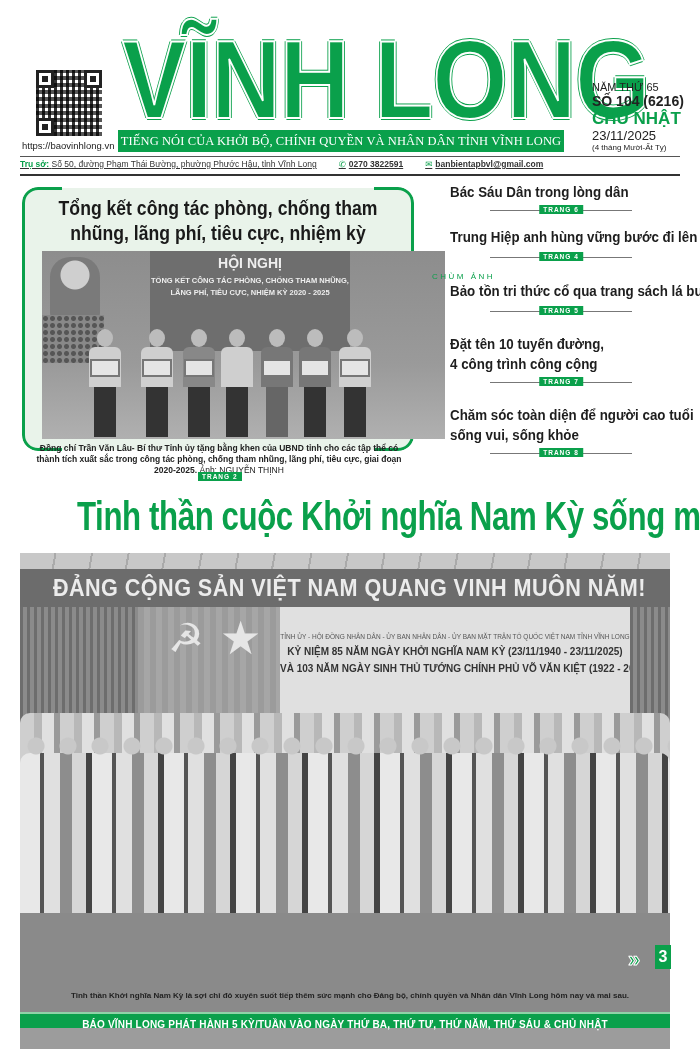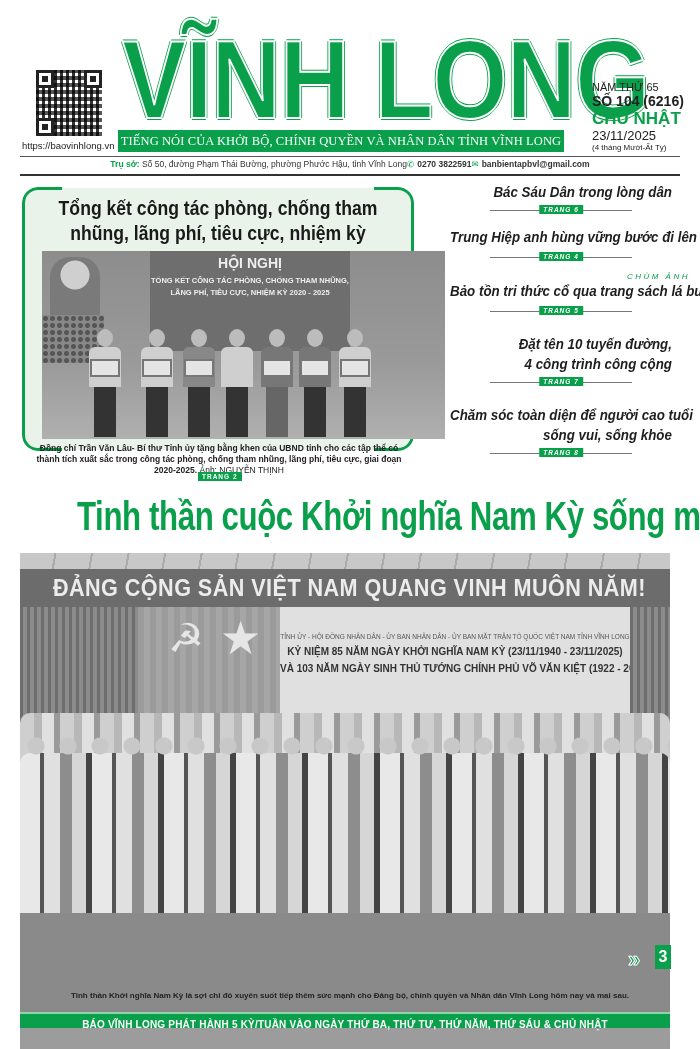--- a/index.html
+++ b/index.html
@@ -32,21 +32,21 @@
             color: #fff; font-family: "Liberation Serif", serif; font-size: 12.5px; line-height: 22px; text-align: center; letter-spacing: 0.1px; }
 
   .issue { position: absolute; left: 582px; top: 72px; width: 110px; text-align: left; }
   .issue .year { font-size: 11px; color: #222; margin-left: 10px; margin-top: 9px; }
   .issue .num { font-size: 14px; font-weight: bold; color: #222; margin-left: 10px; line-height: 17px; }
   .issue .day { font-size: 17px; font-weight: bold; color: #0aa04b; margin-left: 10px; line-height: 18px; }
   .issue .date { font-size: 13px; color: #222; margin-left: 10px; line-height: 15px; }
   .issue .lunar { font-size: 8px; color: #222; margin-left: 10px; }
 
   .rule-top { position: absolute; left: 20px; top: 156px; width: 660px; height: 1px; background: #555; }
-  .contact { position: absolute; left: 20px; top: 159px; width: 660px; font-size: 8.5px; color: #333; display: flex; justify-content: center; }
+  .contact { position: absolute; left: 20px; top: 159px; width: 660px; font-size: 8.5px; color: #333; display: flex; gap: 22px; justify-content: flex-start; text-decoration: underline; }
   .contact .lbl { color: #0aa04b; font-weight: bold; }
   .contact .ic { color: #0aa04b; margin-right: 3px; }
   .contact .b { font-weight: bold; }
   .rule-bot { position: absolute; left: 20px; top: 174px; width: 660px; height: 2px; background: #333; }
 
   
   .feature { position: absolute; left: 22px; top: 188px; width: 392px; height: 262px; background: #e9f3ea;
              border-radius: 14px; }
   .feature-frame { position: absolute; left: 22px; top: 187px; width: 392px; height: 264px; border: 3px solid #0aa04b; border-radius: 16px;
                    -webkit-mask: linear-gradient(#000,#000) 0 0/40px 100% no-repeat, linear-gradient(#000,#000) right 0 top 0/40px 100% no-repeat;
@@ -63,21 +63,21 @@
   .fp-person .body { width: 32px; height: 40px; background: #cfcfcf; margin: 0 auto; border-radius: 6px 6px 0 0; }
   .fp-person .legs { width: 22px; height: 50px; background: #333; margin: 0 auto; }
   .fp-person .cert { position: absolute; top: 30px; left: 2px; width: 30px; height: 18px; background: #e5e5e5; border: 2px solid #777; }
   .feature-caption { position: absolute; left: 34px; top: 443px; width: 370px; text-align: center; font-size: 8.5px; font-weight: bold; line-height: 11px; color: #222; }
   .feature-caption .credit { font-weight: normal; }
   .trang { display: inline-block; background: #0aa04b; color: #fff; font-size: 6.5px; font-weight: bold; letter-spacing: 1px; padding: 0 4px; line-height: 9px; }
   .feature-trang { position: absolute; left: 198px; top: 472px; }
 
   
   .side { position: absolute; left: 432px; top: 178px; width: 258px; }
-  .side-item { position: relative; text-align: right; font-style: italic; }
+  .side-item { position: relative; text-align: left; }
   .side-item .kicker { font-size: 8px; color: #0aa04b; letter-spacing: 2.5px; margin-bottom: 0; }
   .side-item .t { font-size: 15.5px; font-weight: bold; color: #1e1e1e; line-height: 20px; transform: scaleX(0.86); white-space: nowrap; }
   .side-item .line { width: 142px; height: 1px; background: #777; margin: 0 auto; position: relative; }
   .side-item .line .trang { position: absolute; left: 50%; top: -5px; transform: translateX(-50%); }
 
   
   .headline { position: absolute; left: 0; top: 488px; width: 700px; text-align: center; font-size: 40px; font-weight: 900; color: #0aa04b; transform: scaleX(0.78); letter-spacing: -0.5px; line-height: 56px; white-space: nowrap; }
 
   
   .main-photo { position: absolute; left: 20px; top: 553px; width: 650px; height: 496px; background: #8a8a8a; overflow: hidden; }

